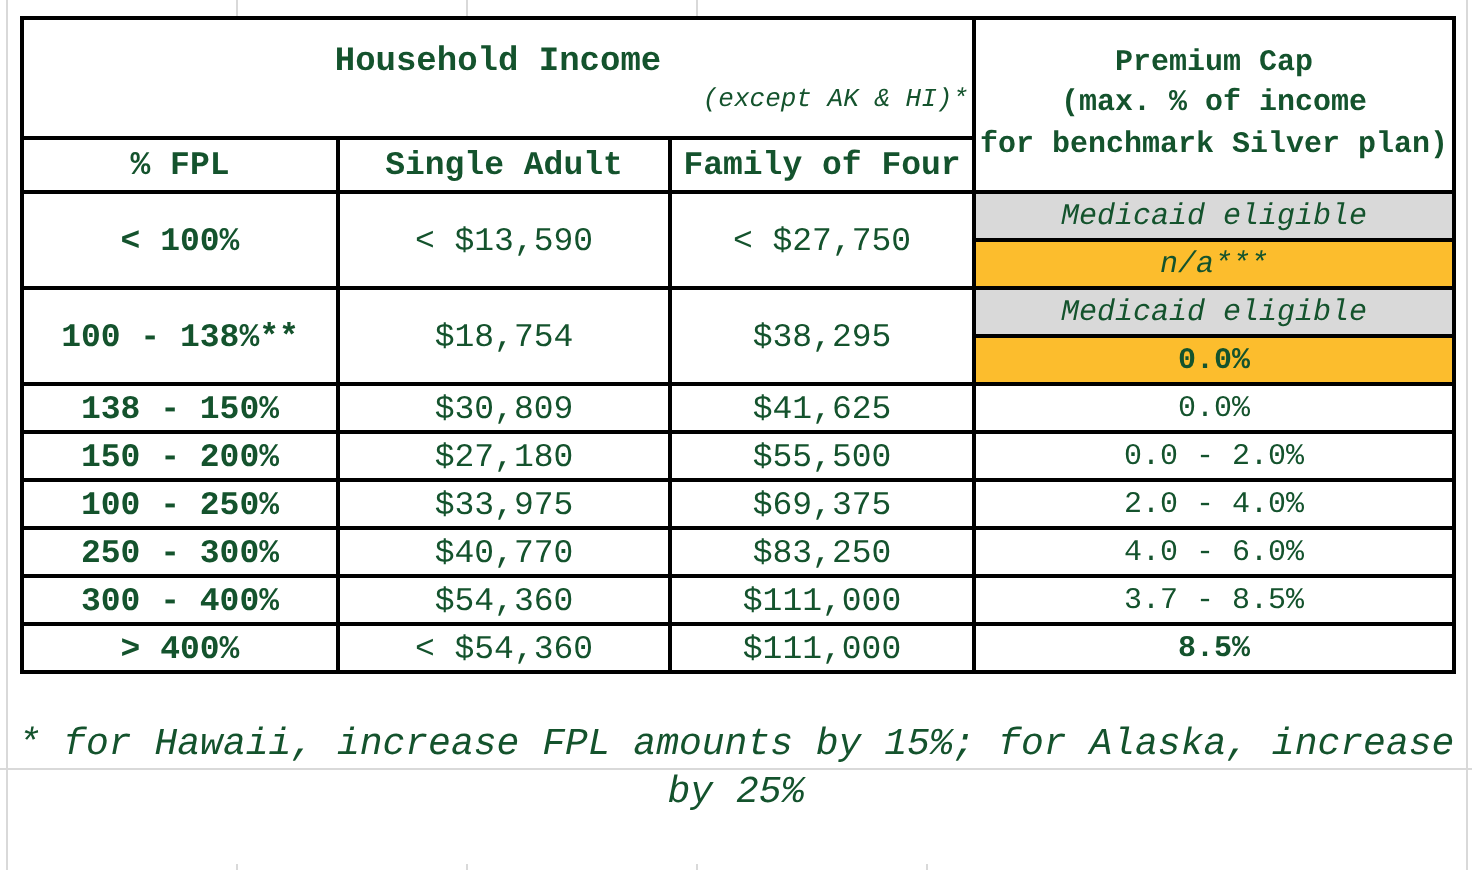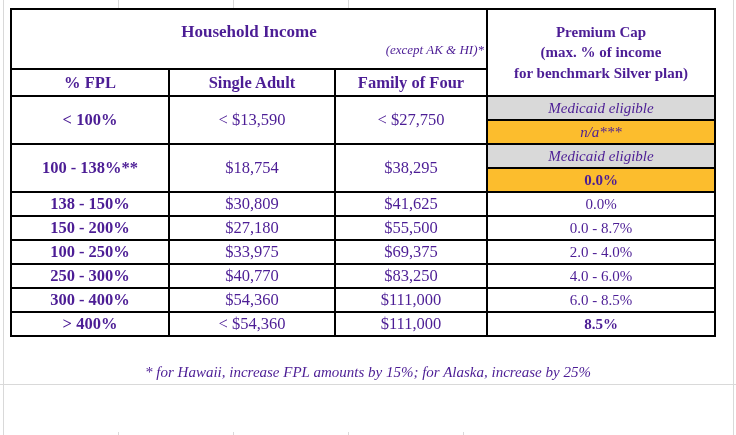--- a/index.html
+++ b/index.html
@@ -1,18 +1,18 @@
 <!DOCTYPE html>
 <html><head>
 <meta charset="utf-8">
 <style>
   html,body{margin:0;padding:0;background:#fff;}
   .sheet{
     position:relative;width:736px;height:435px;background:#ffffff;
-    font-family:Liberation Serif, serif;color:#4c1d95;overflow:hidden;
+    font-family:Liberation Mono, monospace;color:#14532d;overflow:hidden;
   }
   
   .gl{position:absolute;background:#d9d9d9;}
   .gl.v{width:1px;}
 
   table.main{
     position:absolute;left:10px;top:8px;
     border-collapse:collapse;table-layout:fixed;
   }
   table.main td{
@@ -34,21 +34,21 @@
   .gray{background:#d9d9d9;font-style:italic;font-size:15px;}
   .orange{background:#fcbd2d;font-size:15px;}
   .orange.na{font-style:italic;}
   .orange.boldcap{font-weight:bold;}
   td.thin-top{border-top-width:1px;}
   .capbold{font-weight:bold;}
 
   .footnotes{position:absolute;left:0;top:360px;width:736px;}
   .footnote{
     height:24px;line-height:24px;text-align:center;
-    font-style:italic;font-size:15px;border-bottom:1px solid #d9d9d9;
+    font-style:italic;font-size:19px;border-bottom:1px solid #d9d9d9;
   }
 </style>
 </head>
 <body>
 
 <div class="sheet">
 
   <div class="gl v" style="left:3px;top:0;height:435px;"></div>
   <div class="gl v" style="left:733px;top:0;height:435px;"></div>
   <div class="gl v" style="left:118px;top:0;height:8px;"></div>
@@ -109,39 +109,39 @@
     <tr class="data">
       <td class="fplcell">138 - 150%</td>
       <td class="money">$30,809</td>
       <td class="money">$41,625</td>
       <td class="cap">0.0%</td>
     </tr>
     <tr class="data">
       <td class="fplcell">150 - 200%</td>
       <td class="money">$27,180</td>
       <td class="money">$55,500</td>
-      <td class="cap">0.0 - 8.7%</td>
+      <td class="cap">0.0 - 2.0%</td>
     </tr>
     <tr class="data">
       <td class="fplcell">100 - 250%</td>
       <td class="money">$33,975</td>
       <td class="money">$69,375</td>
       <td class="cap">2.0 - 4.0%</td>
     </tr>
     <tr class="data">
       <td class="fplcell">250 - 300%</td>
       <td class="money">$40,770</td>
       <td class="money">$83,250</td>
       <td class="cap">4.0 - 6.0%</td>
     </tr>
     <tr class="data">
       <td class="fplcell">300 - 400%</td>
       <td class="money">$54,360</td>
       <td class="money">$111,000</td>
-      <td class="cap">6.0 - 8.5%</td>
+      <td class="cap">3.7 - 8.5%</td>
     </tr>
     <tr class="data">
       <td class="fplcell">&gt; 400%</td>
       <td class="money">&lt; $54,360</td>
       <td class="money">$111,000</td>
       <td class="cap capbold">8.5%</td>
     </tr>
   </tbody>
     </table>
 

